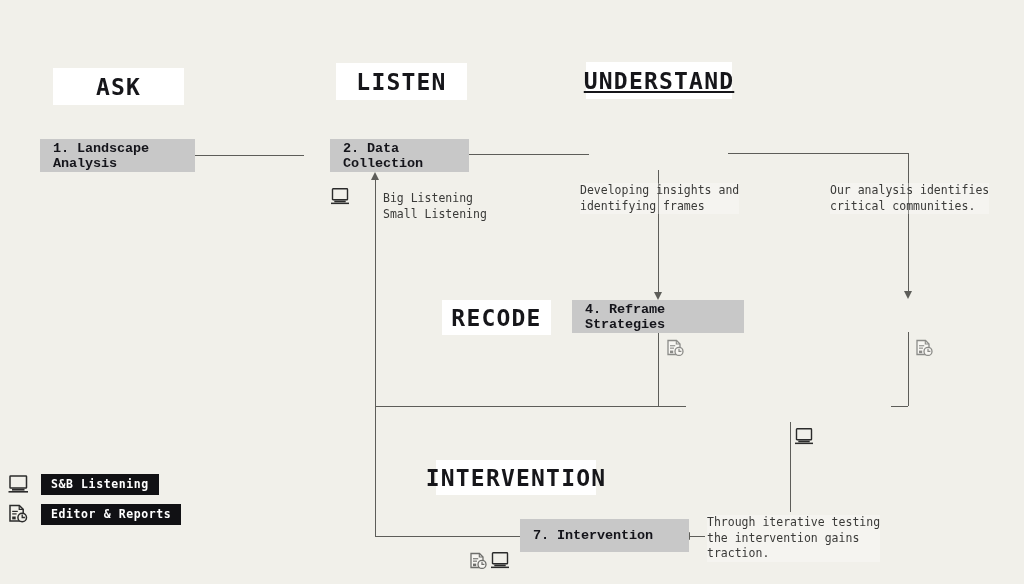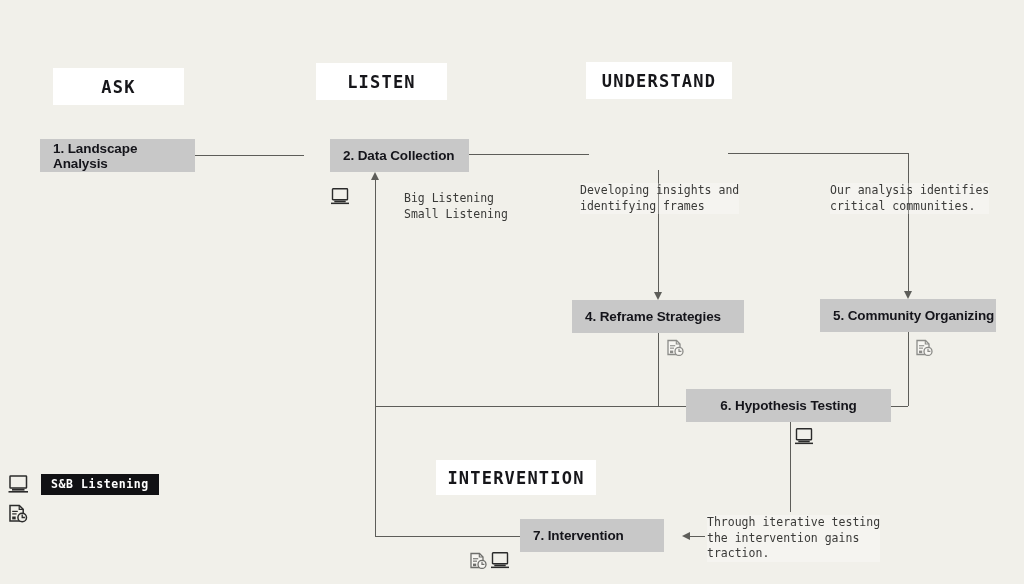--- a/index.html
+++ b/index.html
@@ -13,34 +13,35 @@
 
   
   .phase{
     position:absolute;
     background:#ffffff;
     display:flex;align-items:center;justify-content:center;
     font-family:"DejaVu Sans Mono","Liberation Mono",monospace;
     font-weight:700;
     color:#16161a;
     letter-spacing:1.2px;
-    font-size:17px;
+    font-size:23px;
   }
 
   
   .step{
     position:absolute;
     background:#c8c8c8;
     display:flex;align-items:center;
     padding-left:13px;
     box-sizing:border-box;
     color:#14141a;
     font-size:13.5px;
     font-weight:700;
     letter-spacing:-0.1px;
+    font-family:Liberation Mono, monospace;
   }
 
   
   .note{
     position:absolute;
     font-family:"DejaVu Sans Mono","Liberation Mono",monospace;
     font-size:11.5px;
     line-height:15.5px;
     color:#3a3a38;
     white-space:pre;
@@ -97,57 +98,54 @@
   <div class="ln vln" style="left:375px;top:180px;height:357px;"></div>
   <div class="arrow arrow-up" style="left:370.5px;top:172px;"></div>
 
   <div class="ln hln" style="left:375px;top:536px;width:145px;"></div>
 
   <div class="ln vln" style="left:790px;top:422px;height:90px;"></div>
 
   <div class="ln hln" style="left:690px;top:536px;width:15px;"></div>
   <div class="arrow arrow-left" style="left:682px;top:531.5px;"></div>
 
-  <div class="note plain" style="left:404px;top:191px;">Big Listening
+  <div class="note plain" style="left:383px;top:191px;">Big Listening
 Small Listening</div>
   <div class="note" style="left:830px;top:183px;">Our analysis identifies
 critical communities.</div>
   <div class="note" style="left:580px;top:183px;">Developing insights and
 identifying frames</div>
   <div class="note" style="left:707px;top:515px;">Through iterative testing
 the intervention gains
 traction.</div>
 
   <div class="step" style="left:40px;top:139px;width:155px;height:33px;">
     <span>1. Landscape Analysis</span>
   </div>
   <div class="step" style="left:304px;top:139px;width:139px;height:33px;margin-left:26px;">
     <span>2. Data Collection</span>
   </div>
   <div class="step" style="left:572px;top:300px;width:172px;height:33px;">
     <span>4. Reframe Strategies</span>
   </div>
-  <div class="step" style="left:820px;top:299px;width:176px;height:33px;">
-    <span>5. Community Organizing</span>
-  </div>
-  <div class="step" style="left:686px;top:389px;width:205px;height:33px;padding-left:0;justify-content:center;">
-    <span>6. Hypothesis Testing</span>
-  </div>
-  <div class="step" style="left:520px;top:519px;width:144px;height:33px;">
+  <div class="step" style="left:520px;top:519px;width:169px;height:33px;">
     <span>7. Intervention</span>
   </div>
 
   <div class="phase" style="left:53px;top:68px;width:131px;height:37px;">
     <span>ASK</span>
   </div>
-  <div class="phase" style="left:316px;top:63px;width:131px;height:37px;">
+  <div class="phase" style="left:336px;top:63px;width:131px;height:37px;">
     <span>LISTEN</span>
   </div>
-  <div class="phase" style="left:586px;top:62px;width:146px;height:37px;">
+  <div class="phase" style="left:586px;top:62px;width:146px;height:37px;text-decoration:underline;">
     <span>UNDERSTAND</span>
+  </div>
+  <div class="phase" style="left:442px;top:300px;width:109px;height:35px;">
+    <span>RECODE</span>
   </div>
   <div class="phase" style="left:436px;top:460px;width:160px;height:35px;">
     <span>INTERVENTION</span>
   </div>
 
   <span class="icon ico-abs" style="left:331px;top:188px;">
     <svg width="19" height="17" viewBox="0 0 19 17">
         <rect x="1.5" y="0.8" width="15" height="11" rx="0.6" fill="none" stroke="#2b2b2b" stroke-width="1.4"></rect>
         <rect x="3.3" y="2.6" width="11.4" height="7.4" fill="#f1f0ea"></rect>
         <rect x="3.3" y="12.6" width="11.4" height="1.7" fill="#2b2b2b"></rect>
@@ -221,16 +219,17 @@
         <svg width="21" height="21" viewBox="0 0 21 21">
             <path d="M2 1.5h9.3L15.2 5.3v11.6H2z" fill="#f1f0ea" stroke="#2b2b2b" stroke-width="1.5"></path>
             <path d="M11.2 1.7v3.7h3.9" fill="none" stroke="#2b2b2b" stroke-width="1.2"></path>
             <rect x="4.2" y="6.8" width="5.6" height="1.2" fill="#2b2b2b"></rect>
             <rect x="4.2" y="9.3" width="4.4" height="1.2" fill="#2b2b2b"></rect>
             <path d="M4.2 12.5h3.5v2.9H4.2z" fill="#2b2b2b"></path>
             <circle cx="14.2" cy="13.5" r="4.3" fill="#f1f0ea" stroke="#2b2b2b" stroke-width="1.5"></circle>
             <path d="M14.2 10.6v2.9h2.7" fill="none" stroke="#2b2b2b" stroke-width="1.3"></path>
           </svg>
       </span>
+      <span class="legend-chip">Editor &amp; Reports</span>
     </div>
   </div>
 
 </div>
 
 </body></html>

